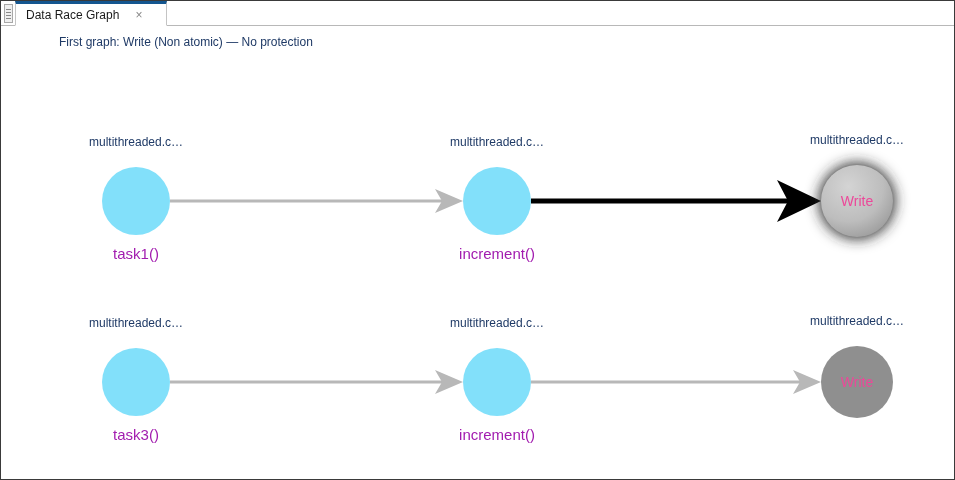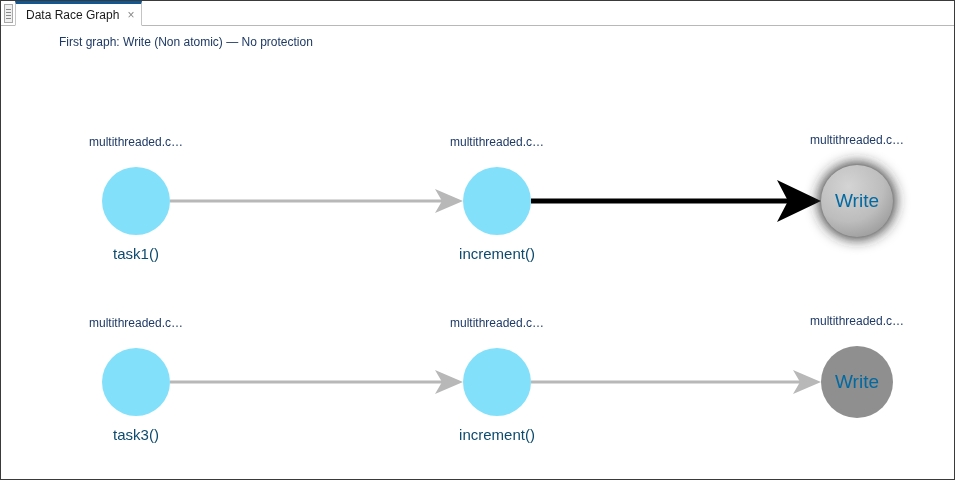--- a/index.html
+++ b/index.html
@@ -51,30 +51,30 @@
     display: block;
     width: 5px;
     height: 1px;
     background: #8a8a8a;
   }
   #tab-active {
     position: absolute;
     left: 14px;
     top: 0;
     height: 25px;
-    padding: 0 7px 0 10px;
+    padding: 0 24px 0 10px;
     box-sizing: border-box;
     background: #ffffff;
     border-top: 3px solid #14568f;
     border-left: 1px solid #c4c4c4;
     border-right: 1px solid #c4c4c4;
     border-bottom: 1px solid #ffffff;
     display: flex;
     align-items: center;
-    gap: 8px;
+    gap: 16px;
     z-index: 3;
   }
   #tab-title {
     font-size: 12px;
     color: #1a1a1a;
     white-space: nowrap;
     line-height: 1;
     padding-top: 1px;
   }
   #tab-close {
@@ -118,29 +118,29 @@
     position: absolute;
     font-size: 12px;
     color: #1f3a66;
     white-space: nowrap;
     transform: translateX(-50%);
     text-align: center;
   }
   .node-fn-label {
     position: absolute;
     font-size: 15px;
-    color: #0c4a6e;
+    color: #a21caf;
     white-space: nowrap;
     transform: translateX(-50%);
     text-align: center;
   }
   .node-inner-label {
     position: absolute;
-    font-size: 19px;
-    color: #0369a1;
+    font-size: 14px;
+    color: #ec4899;
     white-space: nowrap;
     transform: translate(-50%, -50%);
     pointer-events: none;
   }
 </style>
 </head>
 <body>
 
 <div id="app-window">
 

